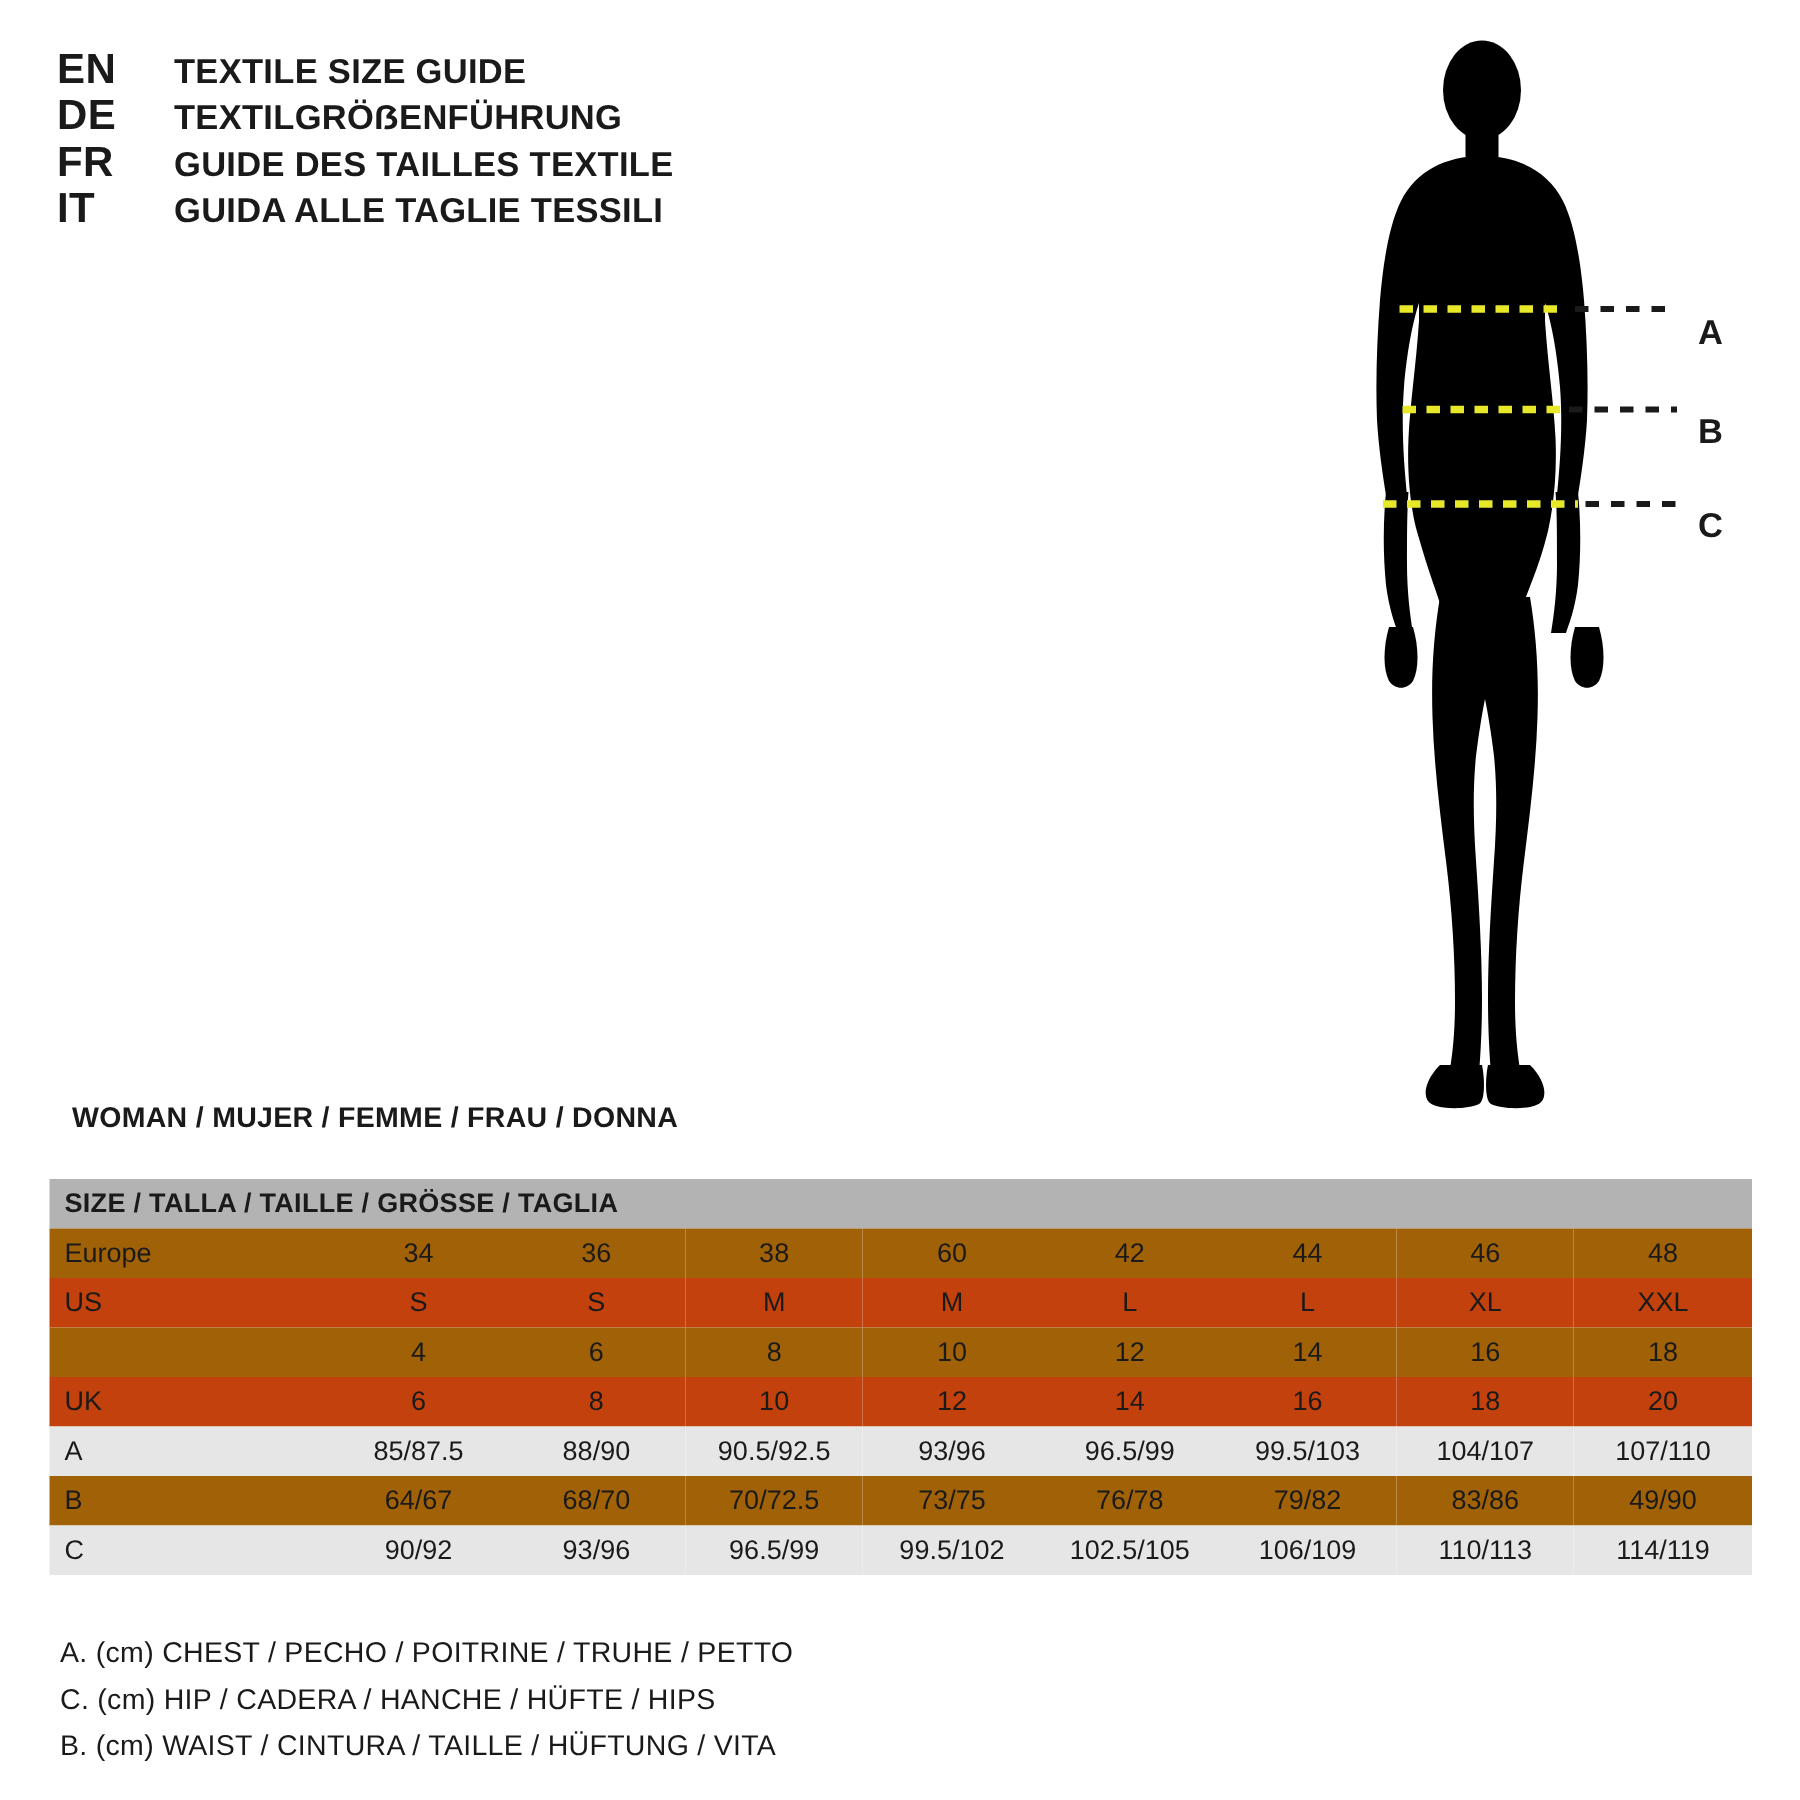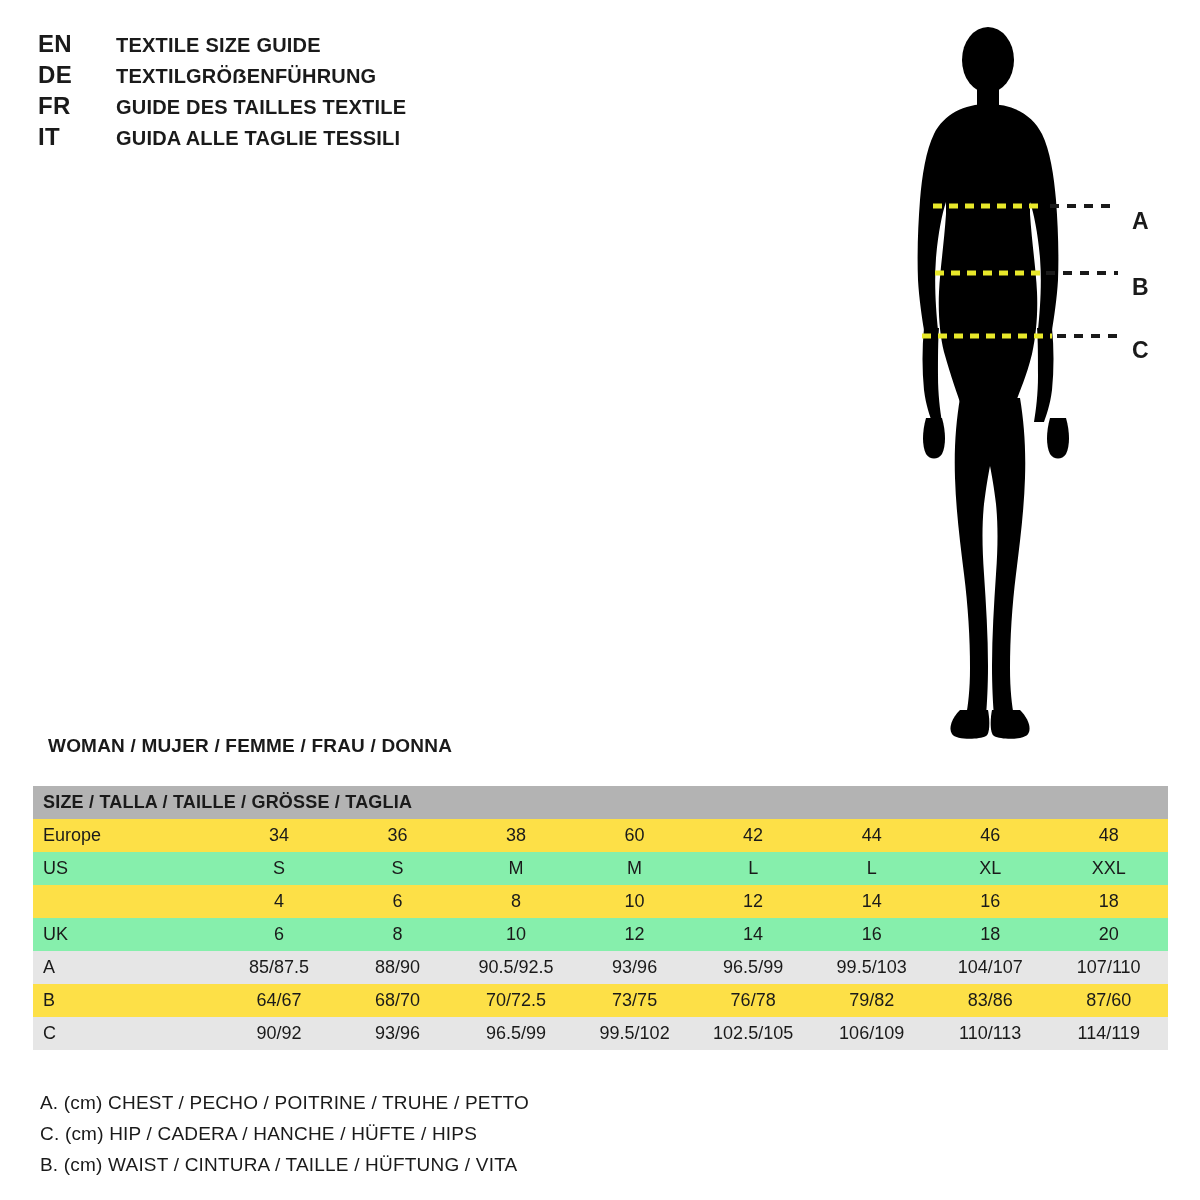--- a/index.html
+++ b/index.html
@@ -23,27 +23,27 @@
     top: 30px;
     width: 640px;
   }
   .lang-row {
     display: flex;
     align-items: baseline;
     height: 31px;
   }
   .lang-code {
     width: 78px;
-    font-size: 24px;
+    font-size: 28px;
     font-weight: 700;
     letter-spacing: 0.3px;
     color: #1a1a1a;
   }
   .lang-text {
-    font-size: 20px;
+    font-size: 23px;
     font-weight: 700;
     letter-spacing: 0.2px;
     color: #1a1a1a;
     white-space: nowrap;
   }
 
   
   .figure-wrap {
     position: absolute;
     left: 860px;
@@ -96,23 +96,23 @@
     padding-left: 10px;
     font-weight: 700;
     font-size: 18px;
     letter-spacing: 0.2px;
   }
   table.size-table td.row-label {
     text-align: left;
     padding-left: 10px;
   }
   tr.hdr { background: #b3b3b3; }
-  tr.shade-light { background: #fde047; }
+  tr.shade-light { background: #a16207; }
   tr.shade-mid { background: #e6e6e6; }
-  tr.shade-white { background: #86efac; }
+  tr.shade-white { background: #c2410c; }
 
   col.label-col { width: 186px; }
   col.data-col { width: 118px; }
 
   
   .legend {
     position: absolute;
     left: 40px;
     top: 1092px;
     width: 800px;
@@ -299,21 +299,21 @@
     </tr>
     <tr class="shade-light">
       <td class="row-label">B</td>
       <td>64/67</td>
       <td>68/70</td>
       <td>70/72.5</td>
       <td>73/75</td>
       <td>76/78</td>
       <td>79/82</td>
       <td>83/86</td>
-      <td>87/60</td>
+      <td>49/90</td>
     </tr>
     <tr class="shade-mid">
       <td class="row-label">C</td>
       <td>90/92</td>
       <td>93/96</td>
       <td>96.5/99</td>
       <td>99.5/102</td>
       <td>102.5/105</td>
       <td>106/109</td>
       <td>110/113</td>

